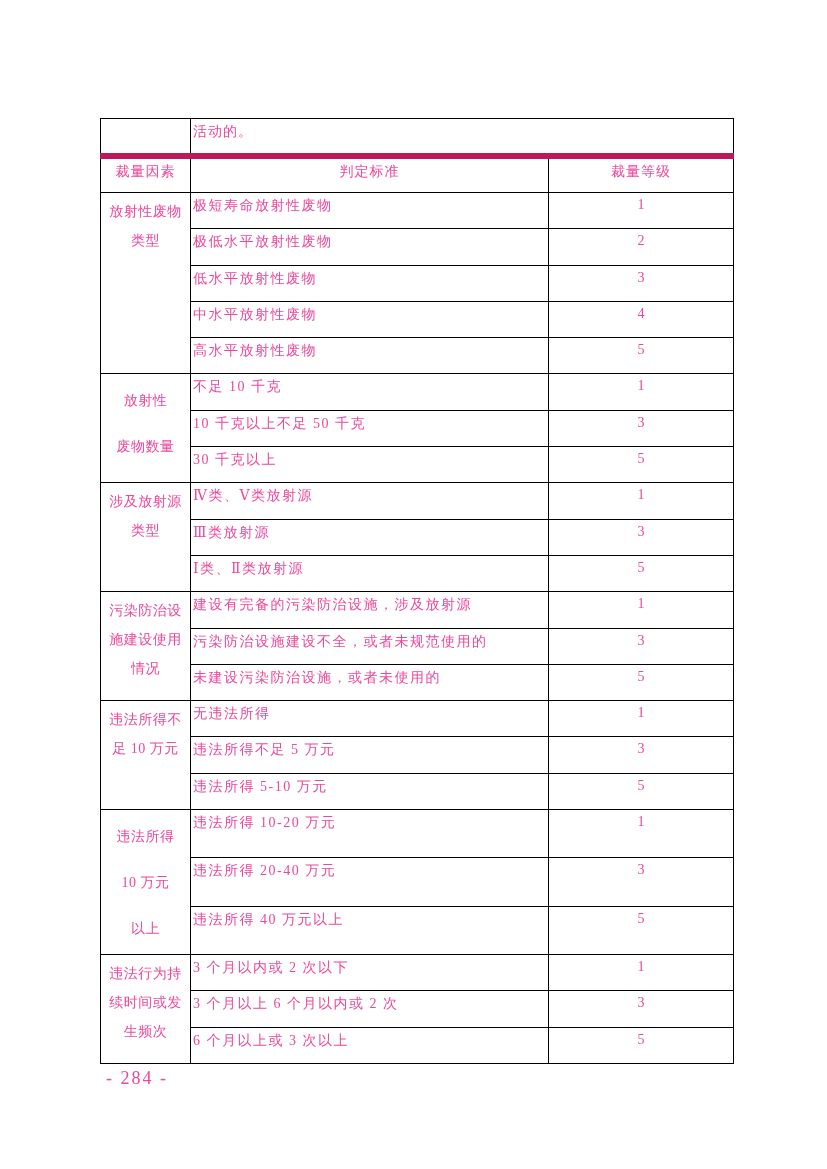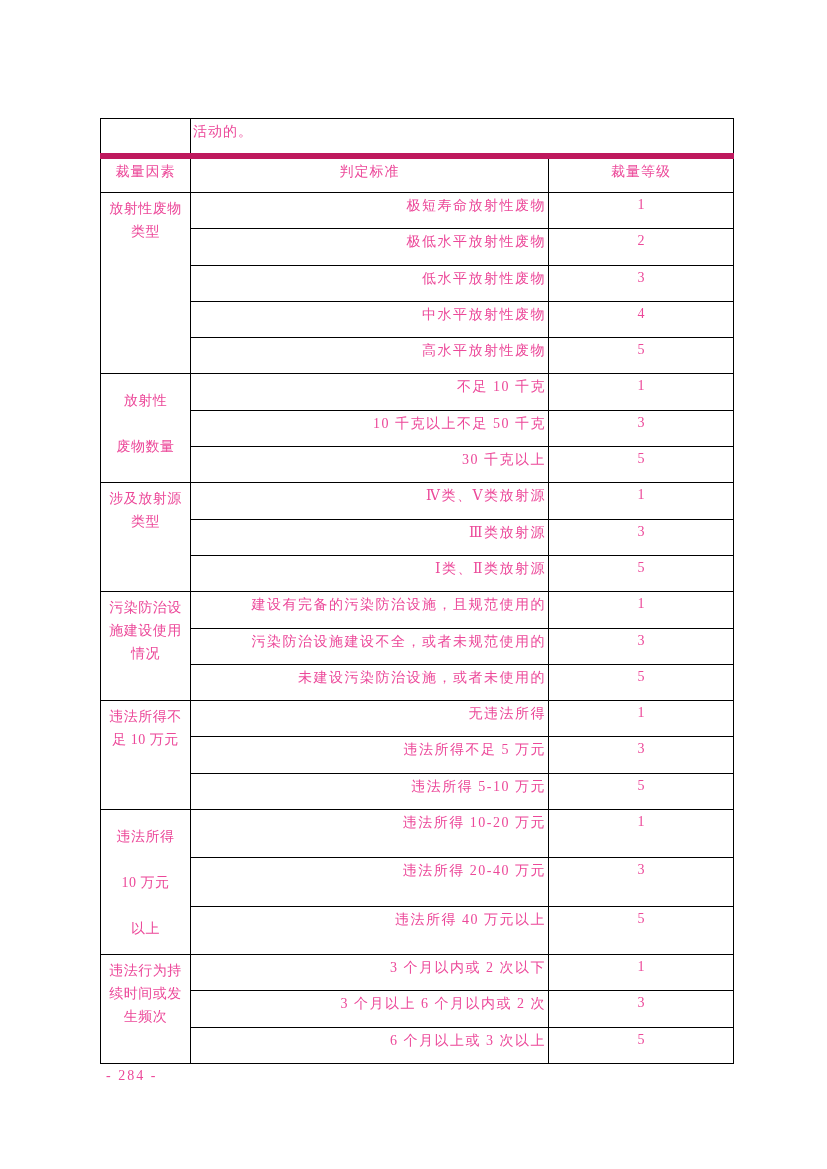--- a/index.html
+++ b/index.html
@@ -43,39 +43,39 @@
     text-align: center;
     font-weight: bold;
     font-size: 15px;
     letter-spacing: 1px;
   }
   td.factor-cell {
     vertical-align: middle;
     text-align: center;
     font-weight: bold;
     font-size: 15px;
-    line-height: 23px;
+    line-height: 29px;
     letter-spacing: 0.5px;
     white-space: pre-line;
   }
   td.factor-cell.spread { line-height: 46px; }
   td.criteria-cell {
-    text-align: right;
+    text-align: left;
     letter-spacing: 1.5px;
   }
   td.grade-cell {
     text-align: center;
     font-size: 13px;
     letter-spacing: 0;
   }
   .page-footer {
     position: absolute;
     left: 106px;
     top: 1068px;
-    font-size: 14px;
+    font-size: 18px;
     letter-spacing: 2px;
   }
 </style>
 </head>
 <body>
 
 <div class="page">
 
   <table class="main-table">
     <colgroup>
@@ -146,21 +146,21 @@
     </tr>
     <tr class="row-data">
       <td class="criteria-cell">Ⅰ类、Ⅱ类放射源</td>
       <td class="grade-cell">5</td>
     </tr>
 
     <tr class="row-data">
       <td class="factor-cell" rowspan="3">污染防治设
 施建设使用
 情况</td>
-      <td class="criteria-cell">建设有完备的污染防治设施，且规范使用的</td>
+      <td class="criteria-cell">建设有完备的污染防治设施，涉及放射源</td>
       <td class="grade-cell">1</td>
     </tr>
     <tr class="row-data">
       <td class="criteria-cell">污染防治设施建设不全，或者未规范使用的</td>
       <td class="grade-cell">3</td>
     </tr>
     <tr class="row-data">
       <td class="criteria-cell">未建设污染防治设施，或者未使用的</td>
       <td class="grade-cell">5</td>
     </tr>

